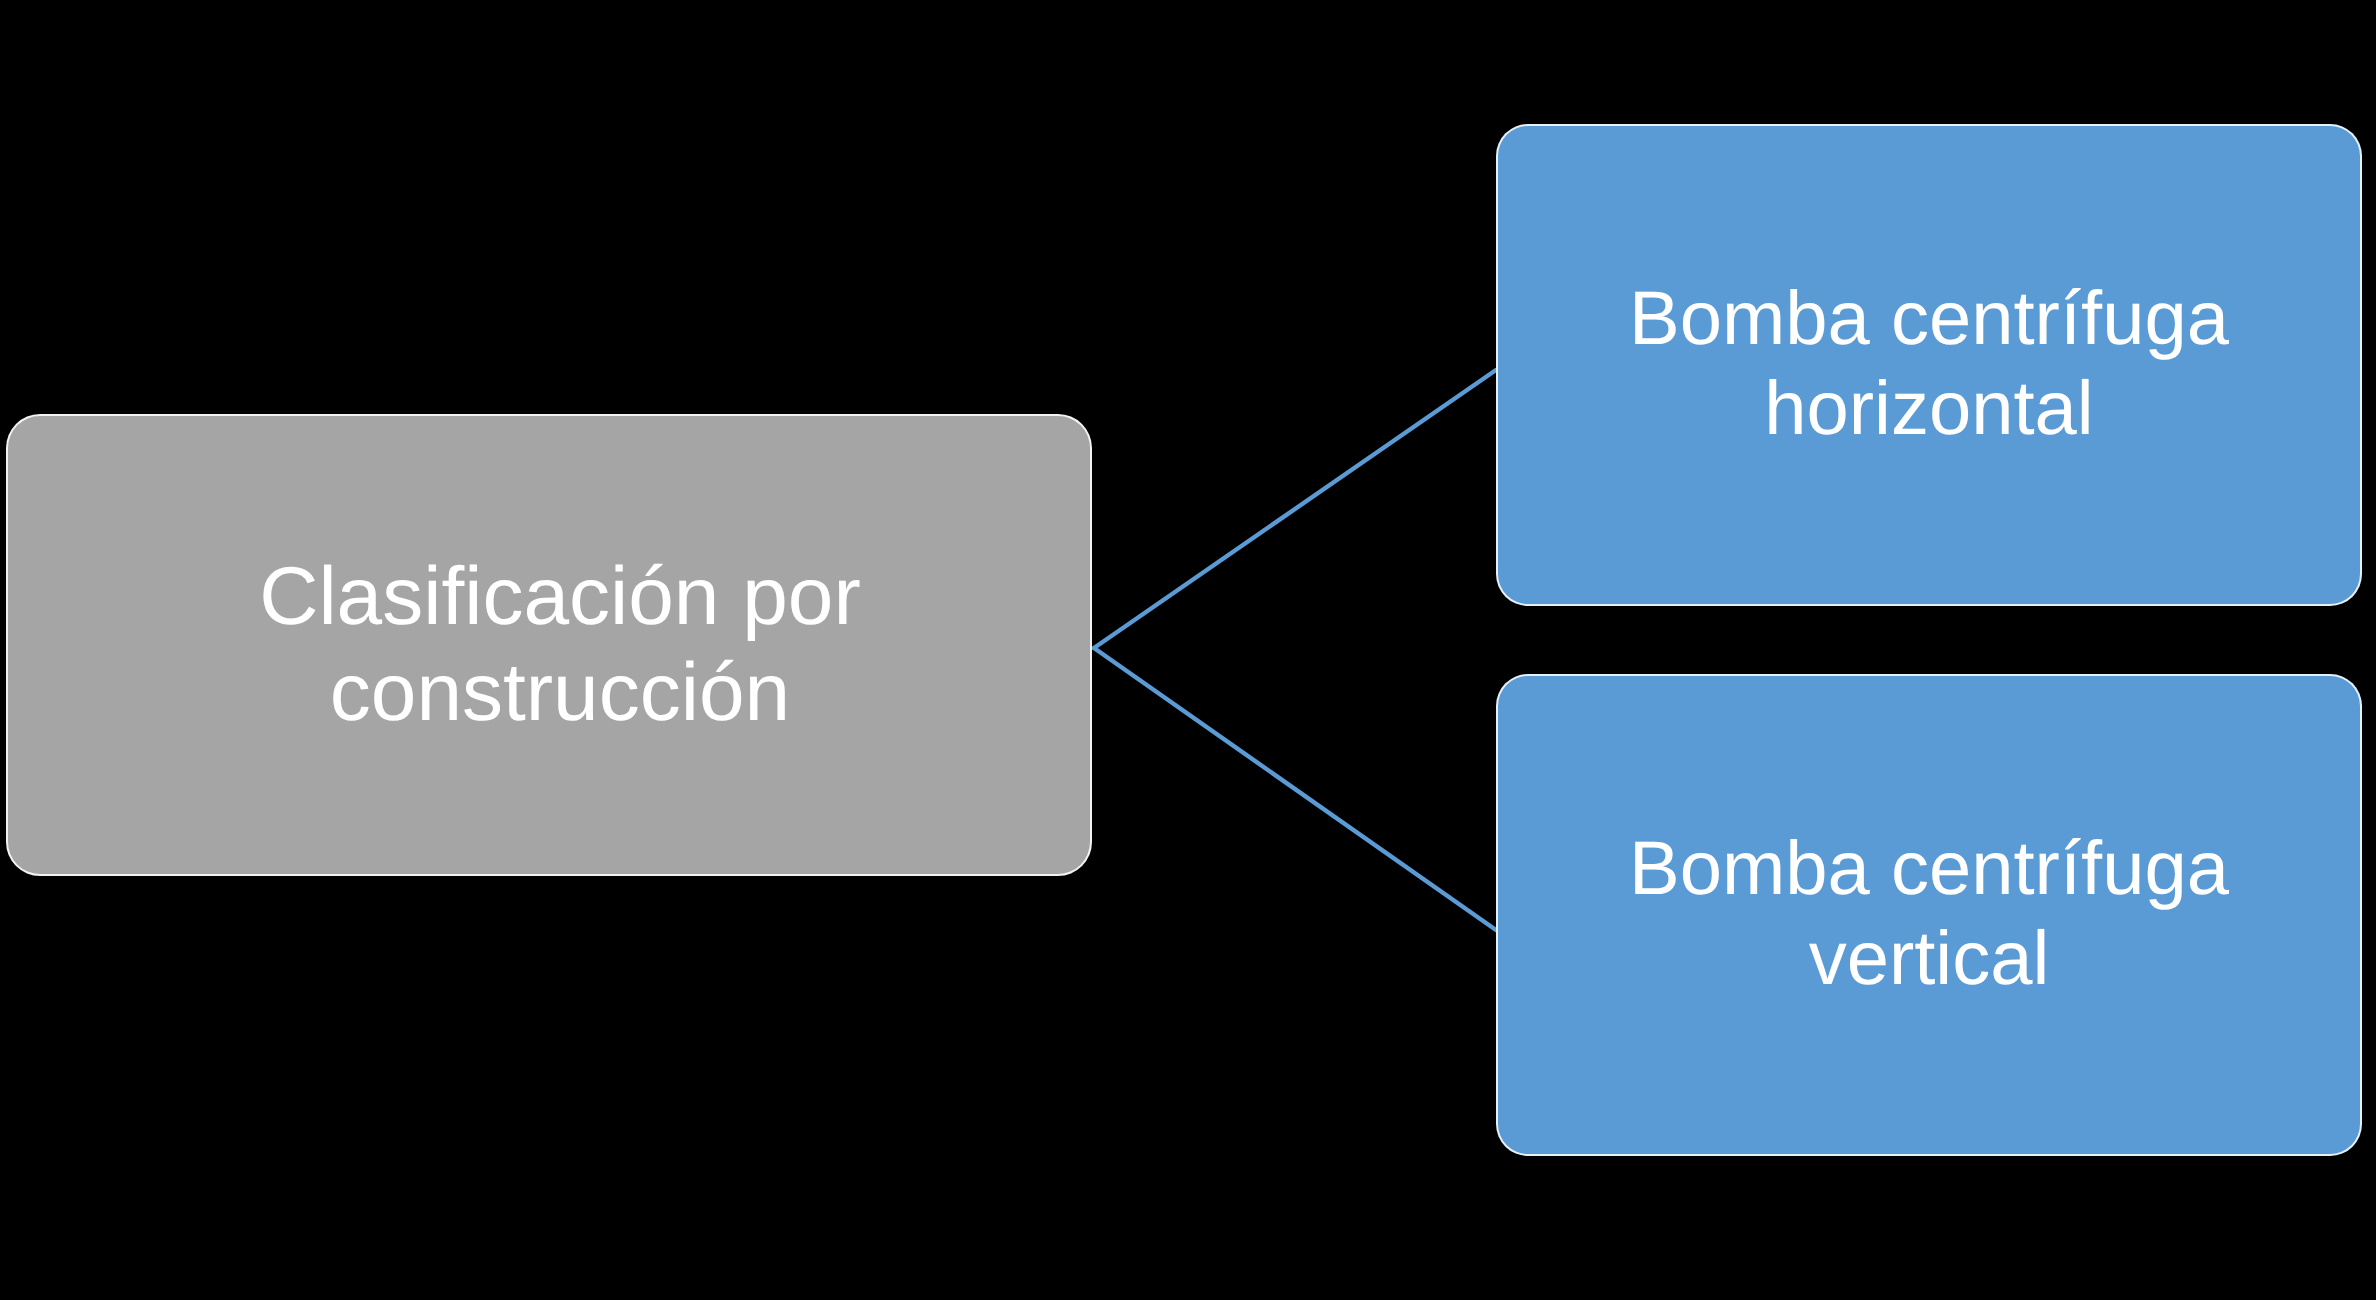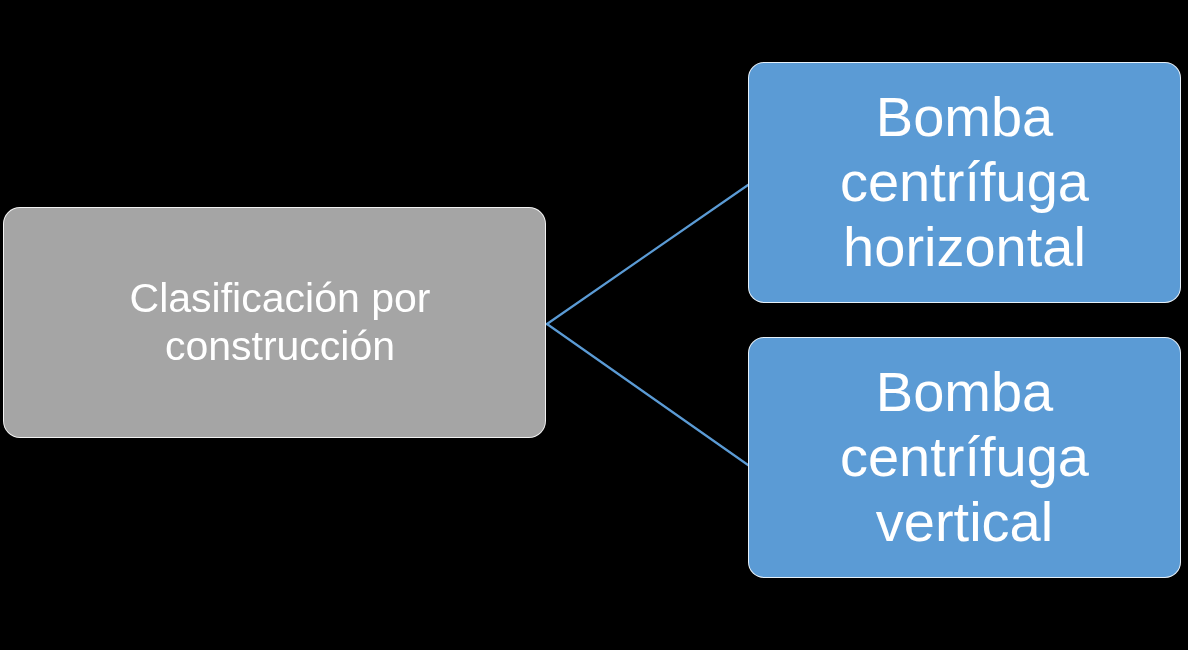--- a/index.html
+++ b/index.html
@@ -53,21 +53,21 @@
     font-size: 41px;
     border-radius: 17px;
     padding-left: 21px;
   }
 
   
   .node-child {
     left: 748px;
     width: 433px;
     background: #5B9BD5;
-    font-size: 56px;
+    font-size: 38px;
     border-radius: 16px;
   }
   .node-child-1 {
     top: 62px;
     height: 241px;
   }
   .node-child-2 {
     top: 337px;
     height: 241px;
   }

